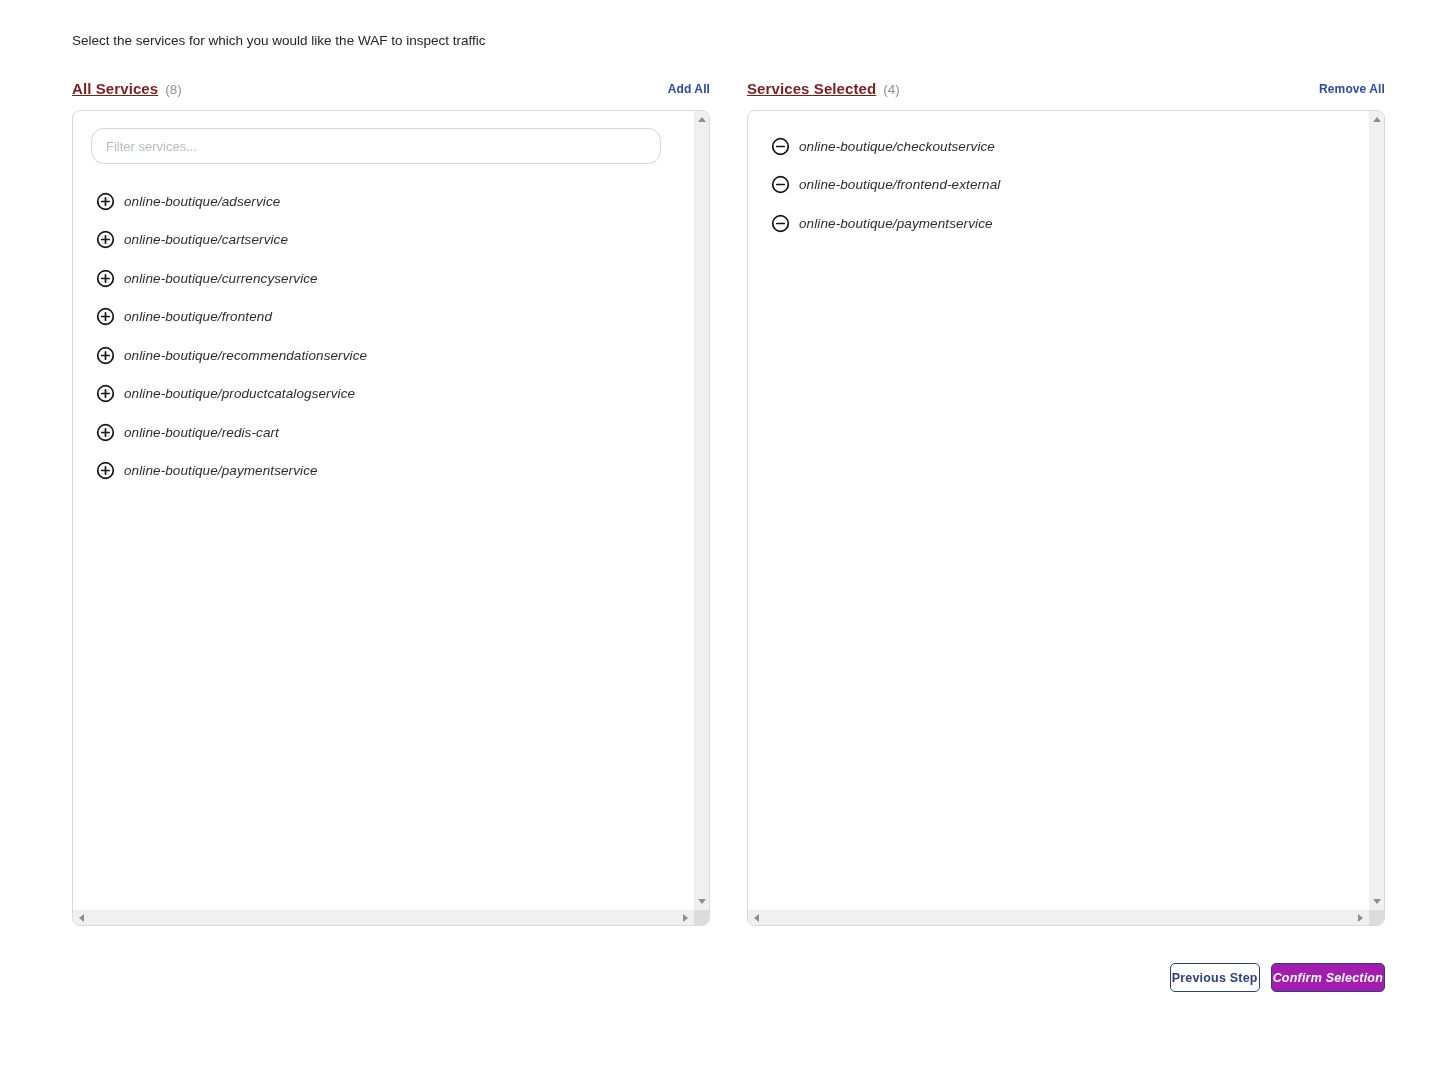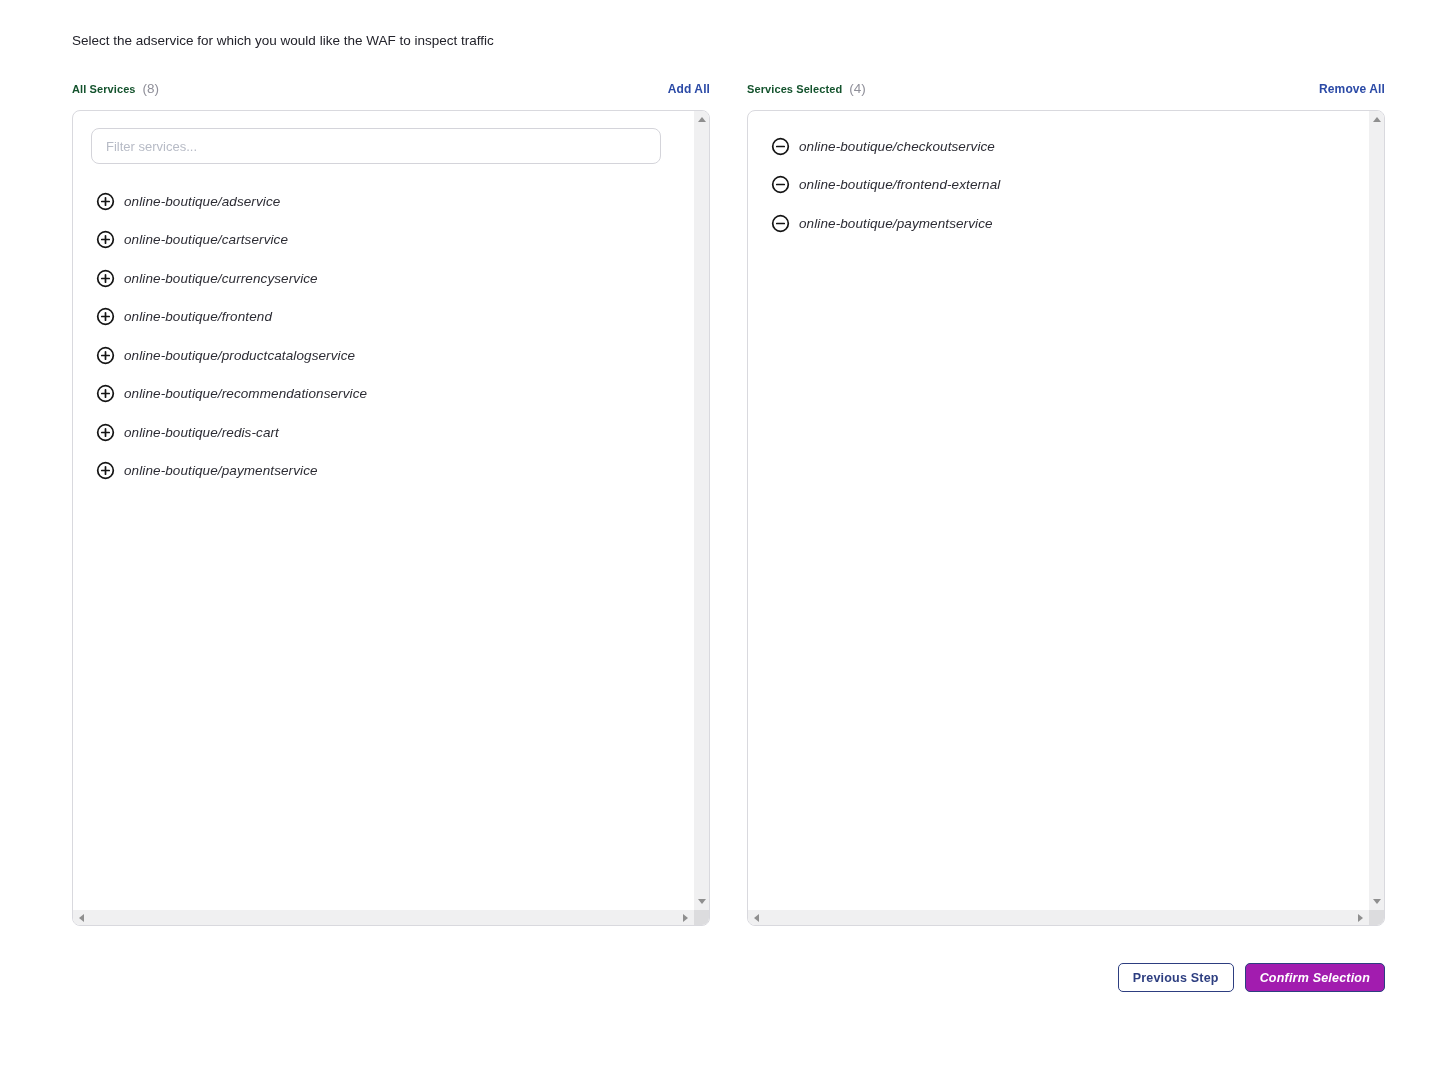--- a/index.html
+++ b/index.html
@@ -22,36 +22,36 @@
   }
 
   .columns { display: flex; gap: 37px; }
   .col { width: 638px; }
 
   .col-header {
     display: flex; justify-content: space-between; align-items: center;
     height: 17px; margin-bottom: 13px;
   }
   .heading { display: flex; align-items: baseline; }
-  .heading-label { font-weight: 700; font-size: 11px; color: #14532d; letter-spacing: 0.1px; }
+  .heading-label { font-weight: 700; font-size: 15px; color: #7f1d1d; letter-spacing: 0.1px; text-decoration: underline; }
   .heading-count { font-weight: 400; font-size: 13.5px; color: #8f8f99; margin-left: 7px; }
   .action-link {
     color: #2b4aa6; font-weight: 700; font-size: 12px;
     text-decoration: none; cursor: pointer; letter-spacing: 0.1px;
   }
 
   .panel {
     position: relative; height: 816px; background: #ffffff;
     border: 1px solid #d9d9de; border-radius: 8px; overflow: hidden;
   }
   .panel-content { position: absolute; top: 0; left: 0; right: 15px; bottom: 15px; overflow: hidden; }
 
   .filter-input {
     display: block; margin: 17px 0 0 18px; width: 570px; height: 36px;
-    border: 1px solid #d4d4da; border-radius: 8px; padding: 0 14px;
+    border: 1px solid #d4d4da; border-radius: 13px; padding: 0 14px;
     font-family: "Liberation Sans", sans-serif; font-size: 13px; color: #333;
     outline: none; background: #fff;
   }
   .filter-input::placeholder { color: #b7bbc6; }
 
   .service-list { margin-top: 18px; }
   .service-list.no-filter { margin-top: 16px; }
   .service-row {
     display: flex; align-items: center; height: 38.5px;
     padding-left: 23px; cursor: pointer; font-style: italic;
@@ -77,21 +77,21 @@
   .arr.down { border-left: 4px solid transparent; border-right: 4px solid transparent; border-top: 5px solid #8f8f8f; }
   .arr.left { border-top: 4px solid transparent; border-bottom: 4px solid transparent; border-right: 5px solid #8f8f8f; }
   .arr.right{ border-top: 4px solid transparent; border-bottom: 4px solid transparent; border-left: 5px solid #8f8f8f; }
 
   .footer {
     margin-top: 37px; display: flex; justify-content: flex-end;
     align-items: center; gap: 11px;
   }
   .btn {
     font-family: "Liberation Sans", sans-serif; font-size: 12.5px; font-weight: 700;
-    letter-spacing: 0.2px; height: 29px; padding: 0 14px;
+    letter-spacing: 0.2px; height: 29px; padding: 0 1px;
     border-radius: 5px; cursor: pointer;
   }
   .btn.outline { background: #ffffff; border: 1.5px solid #2d3e80; color: #2d3e80; }
   .btn.primary { background: #a21caf; border: 1.5px solid #2d3e80; color: #ffffff; font-style: italic; }
 </style>
 </head>
 <body>
 
 <svg width="0" height="0" style="position:absolute" aria-hidden="true">
   <defs>
@@ -101,21 +101,21 @@
     </g>
     <g id="ico-minus">
       <circle cx="10" cy="10" r="8.2" fill="none" stroke="#141414" stroke-width="1.8"></circle>
       <path d="M6.1 10h7.8" fill="none" stroke="#141414" stroke-width="1.8" stroke-linecap="round"></path>
     </g>
   </defs>
 </svg>
 
 <div class="page">
 
-  <p class="page-subtitle">Select the adservice for which you would like the WAF to inspect traffic</p>
+  <p class="page-subtitle">Select the services for which you would like the WAF to inspect traffic</p>
 
   <div class="columns">
 
     <div class="col">
       <div class="col-header">
         <div class="heading">
           <span class="heading-label">All Services</span>
           <span class="heading-count">(8)</span>
         </div>
         <a class="action-link">Add All</a>
@@ -156,29 +156,29 @@
                   </svg>
                 </span>
               <span class="service-name">online-boutique/frontend</span>
             </div>
             <div class="service-row">
               <span class="service-icon">
                   <svg width="19" height="19" viewBox="0 0 20 20">
                     <use href="#ico-plus"></use>
                   </svg>
                 </span>
+              <span class="service-name">online-boutique/recommendationservice</span>
+            </div>
+            <div class="service-row">
+              <span class="service-icon">
+                  <svg width="19" height="19" viewBox="0 0 20 20">
+                    <use href="#ico-plus"></use>
+                  </svg>
+                </span>
               <span class="service-name">online-boutique/productcatalogservice</span>
-            </div>
-            <div class="service-row">
-              <span class="service-icon">
-                  <svg width="19" height="19" viewBox="0 0 20 20">
-                    <use href="#ico-plus"></use>
-                  </svg>
-                </span>
-              <span class="service-name">online-boutique/recommendationservice</span>
             </div>
             <div class="service-row">
               <span class="service-icon">
                   <svg width="19" height="19" viewBox="0 0 20 20">
                     <use href="#ico-plus"></use>
                   </svg>
                 </span>
               <span class="service-name">online-boutique/redis-cart</span>
             </div>
             <div class="service-row">

